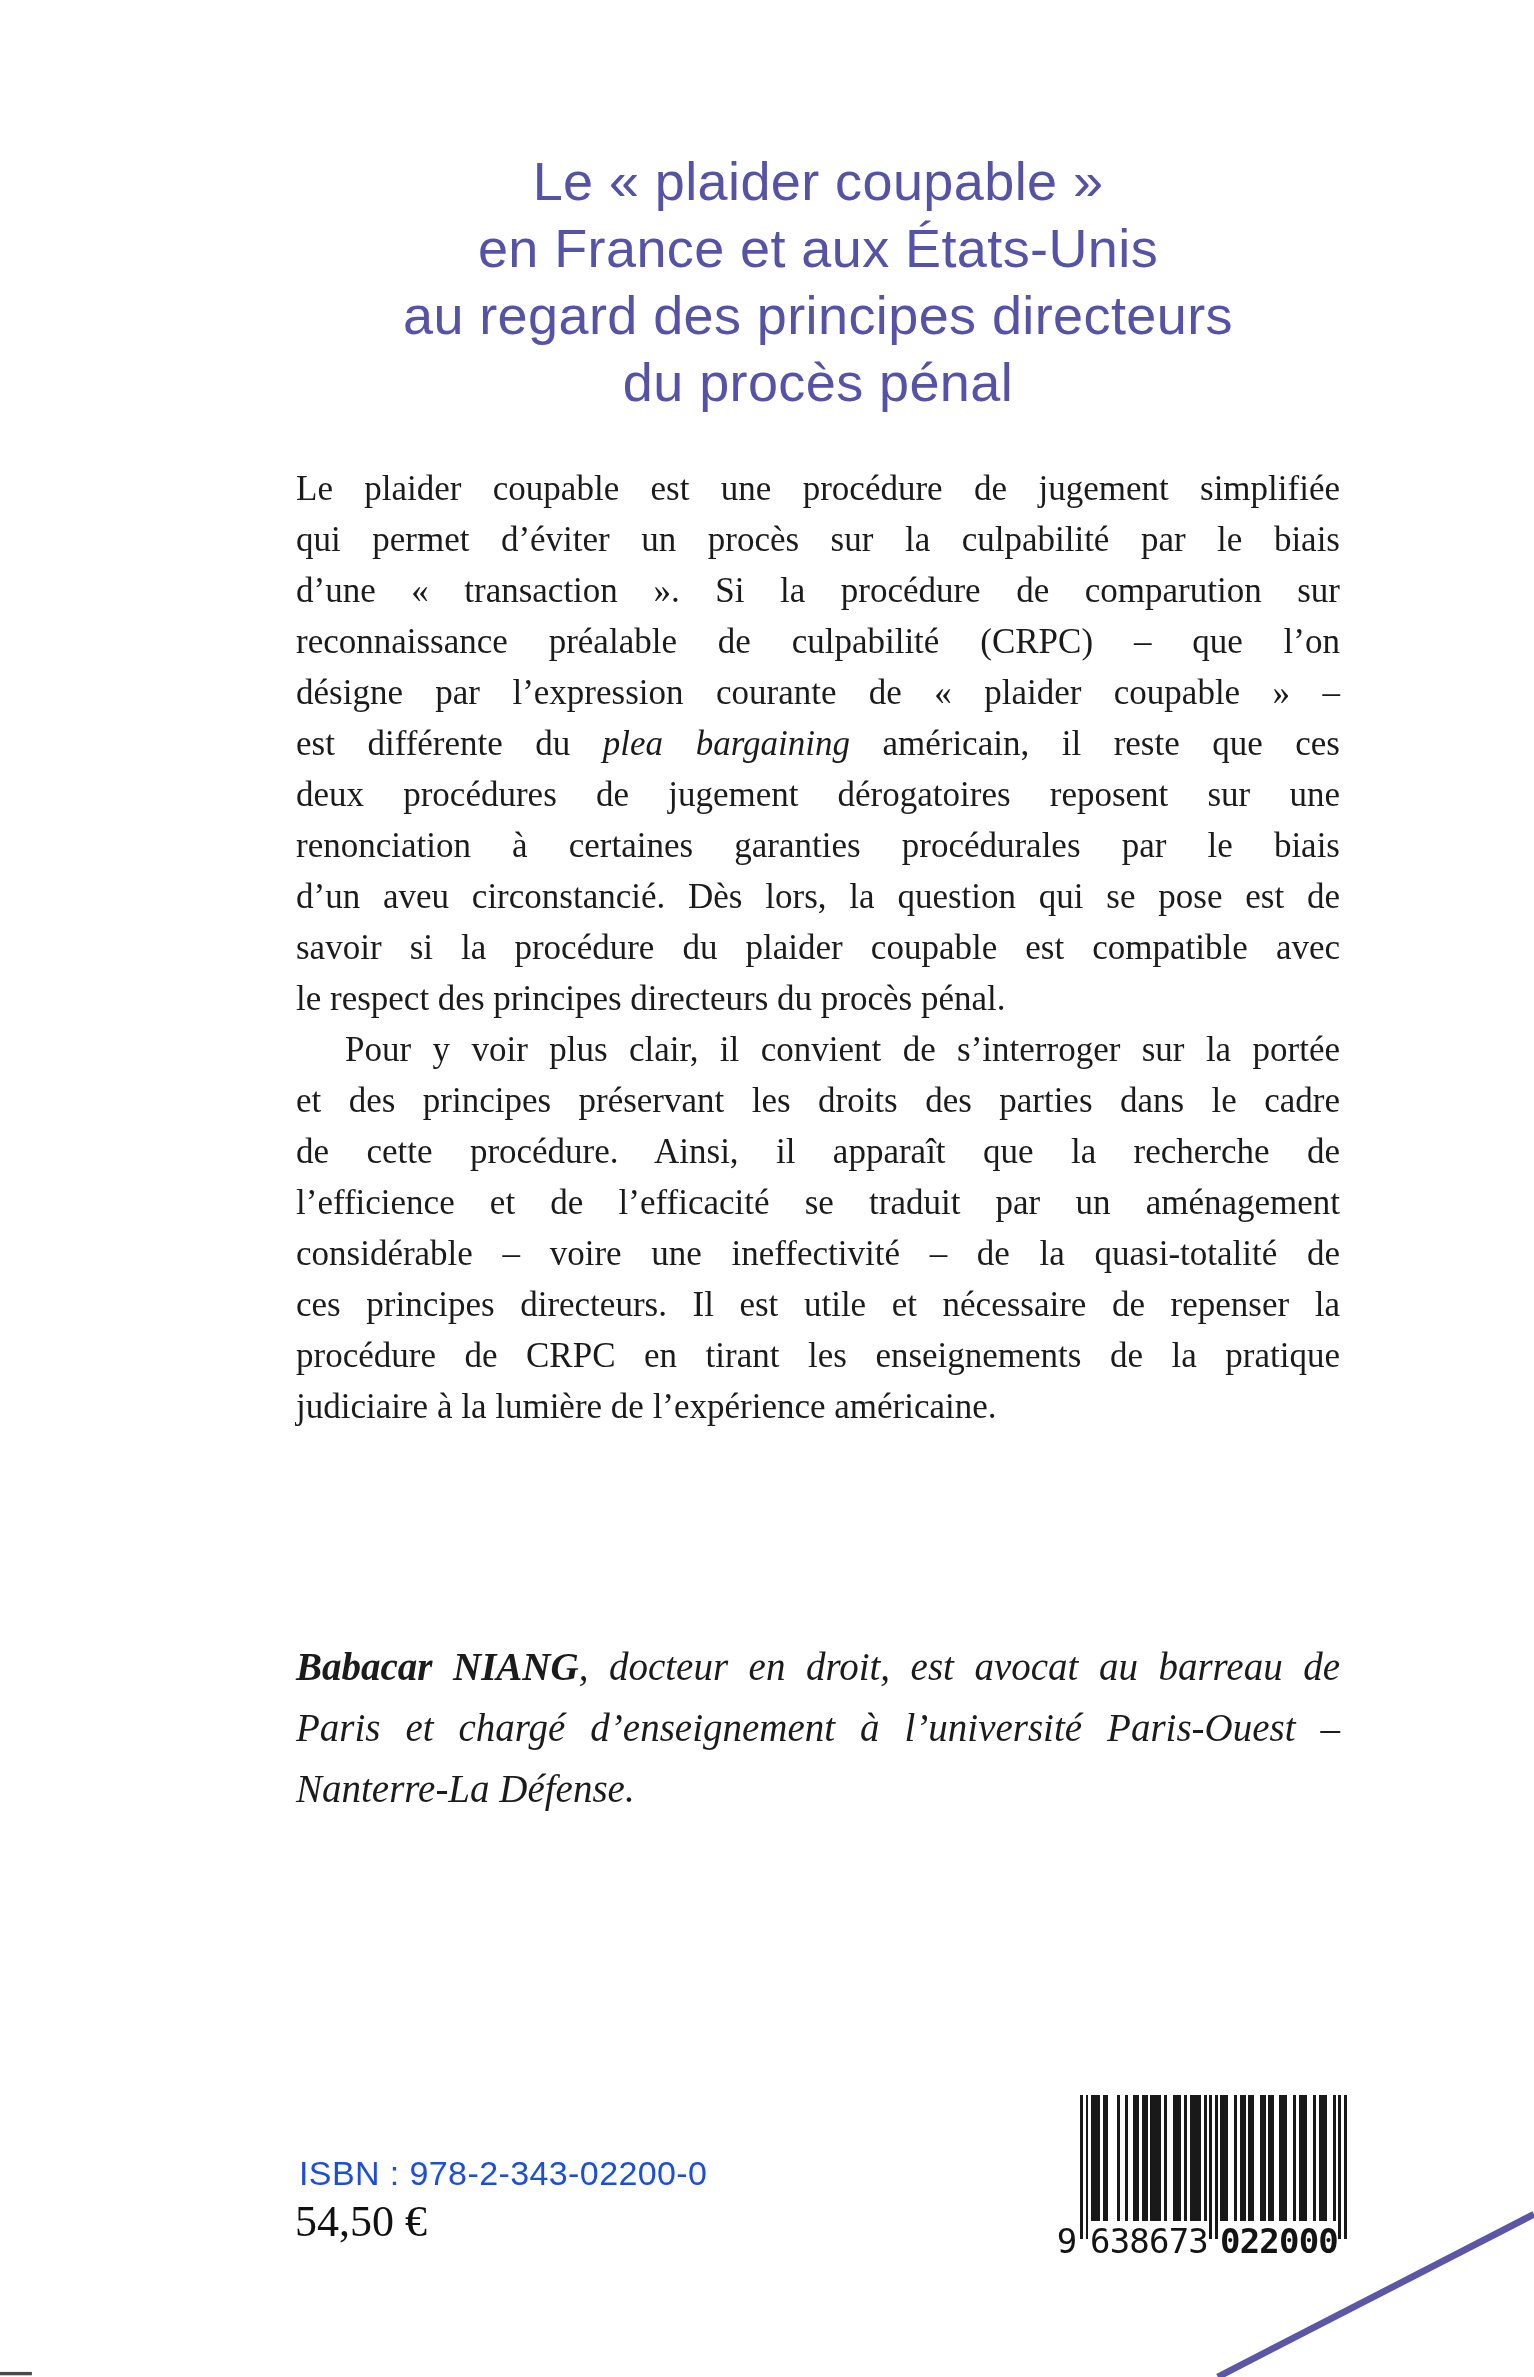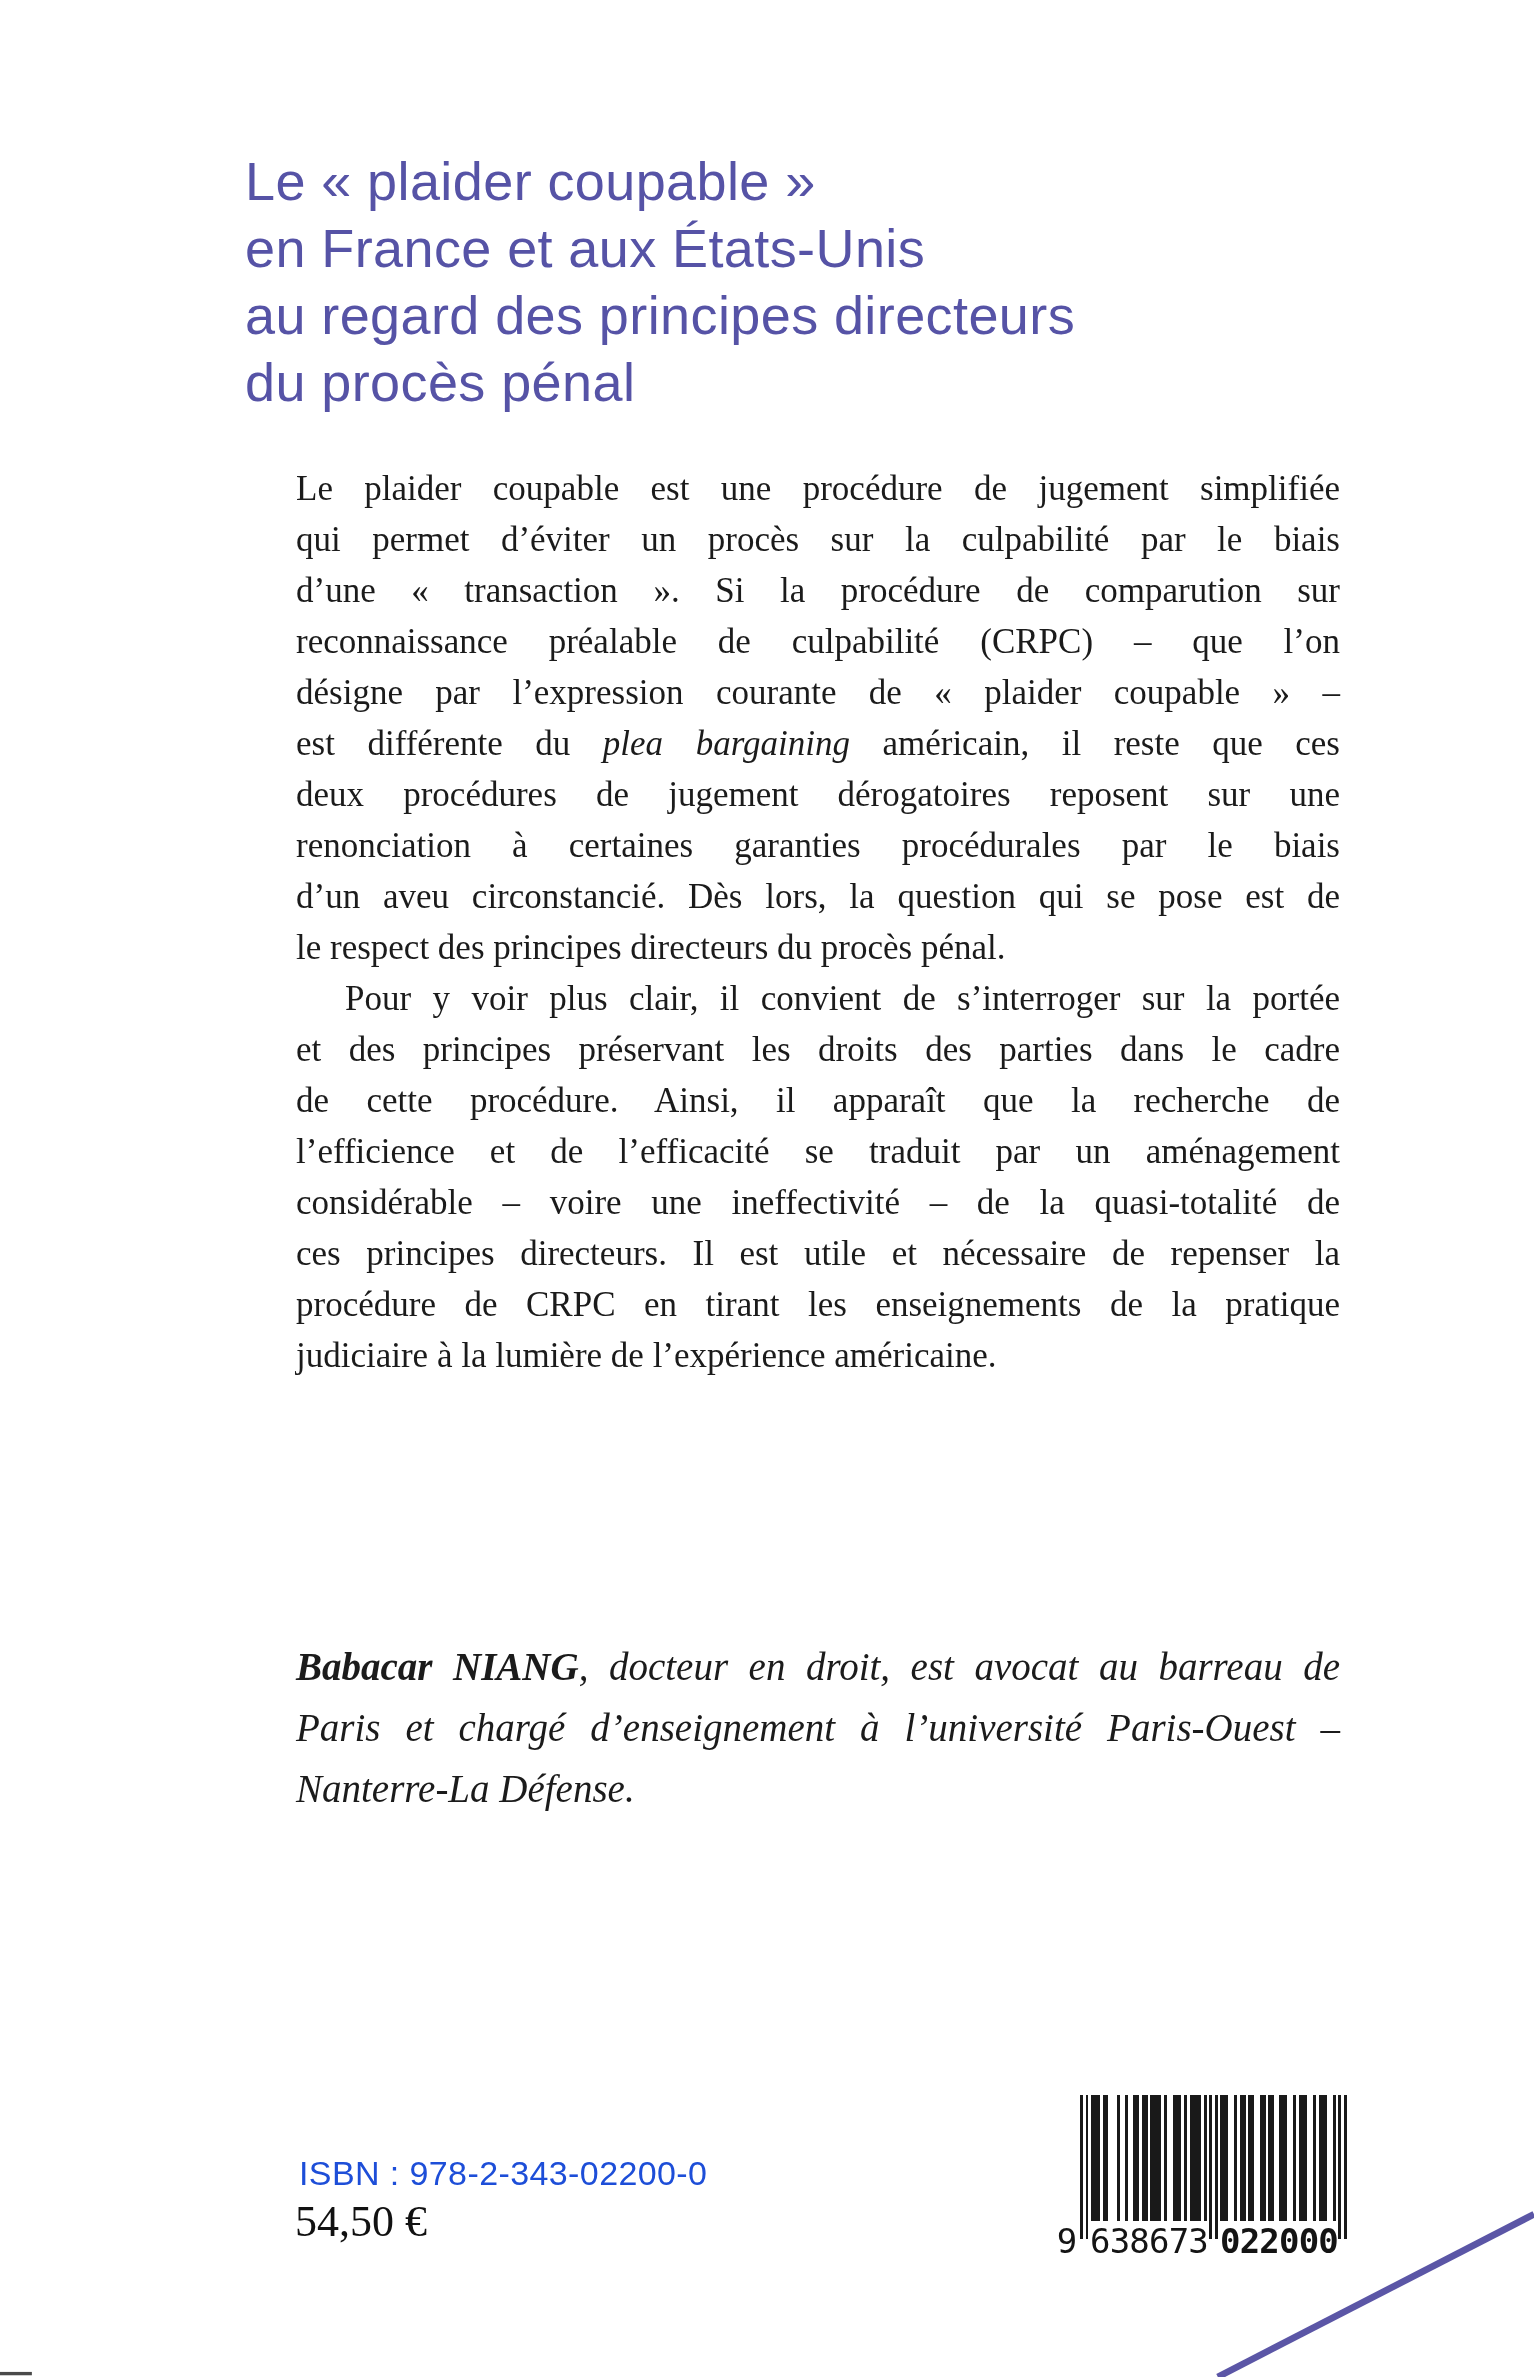--- a/index.html
+++ b/index.html
@@ -2,21 +2,21 @@
 <html style="font-size:13.4px"><head>
 <meta charset="utf-8">
 <style>
   html,body{margin:0;padding:0;background:#ffffff;}
   body{width:1534px;height:2377px;position:relative;overflow:hidden;
        font-family:"Liberation Serif", serif;color:#1b1b1b;}
   .page{position:absolute;inset:0;background:#ffffff;}
 
   
   .title{position:absolute;left:245px;top:148px;width:1146px;margin:0;
-         text-align:left;font-family:"Liberation Sans", sans-serif;
+         text-align:center;font-family:"Liberation Sans", sans-serif;
          font-weight:300;font-size:54px;line-height:67px;letter-spacing:0.4px;}
   .tline{display:block;}
 
   
   .synopsis{position:absolute;left:296px;top:463px;width:1044px;}
   .bodyline{font-size:35px;line-height:51px;text-align:justify;
             text-align-last:justify;-moz-text-align-last:justify;}
   .bodyline.lastline{text-align-last:left;-moz-text-align-last:left;}
   .bodyline.indent{text-indent:49px;}
   .it{font-style:italic;}
@@ -63,20 +63,21 @@
   <div class="synopsis">
       <div class="bodyline">Le plaider coupable est une procédure de jugement simplifiée</div>
       <div class="bodyline">qui permet d’éviter un procès sur la culpabilité par le biais</div>
       <div class="bodyline">d’une « transaction ». Si la procédure de comparution sur</div>
       <div class="bodyline">reconnaissance préalable de culpabilité (CRPC) – que l’on</div>
       <div class="bodyline">désigne par l’expression courante de « plaider coupable » –</div>
       <div class="bodyline"><span>est différente du </span><span class="it">plea bargaining</span><span> américain, il reste que ces</span></div>
       <div class="bodyline">deux procédures de jugement dérogatoires reposent sur une</div>
       <div class="bodyline">renonciation à certaines garanties procédurales par le biais</div>
       <div class="bodyline">d’un aveu circonstancié. Dès lors, la question qui se pose est de</div>
+      <div class="bodyline">savoir si la procédure du plaider coupable est compatible avec</div>
       <div class="bodyline lastline">le respect des principes directeurs du procès pénal.</div>
       <div class="bodyline indent">Pour y voir plus clair, il convient de s’interroger sur la portée</div>
       <div class="bodyline">et des principes préservant les droits des parties dans le cadre</div>
       <div class="bodyline">de cette procédure. Ainsi, il apparaît que la recherche de</div>
       <div class="bodyline">l’efficience et de l’efficacité se traduit par un aménagement</div>
       <div class="bodyline">considérable – voire une ineffectivité – de la quasi-totalité de</div>
       <div class="bodyline">ces principes directeurs. Il est utile et nécessaire de repenser la</div>
       <div class="bodyline">procédure de CRPC en tirant les enseignements de la pratique</div>
       <div class="bodyline lastline">judiciaire à la lumière de l’expérience américaine.</div>
     </div>

